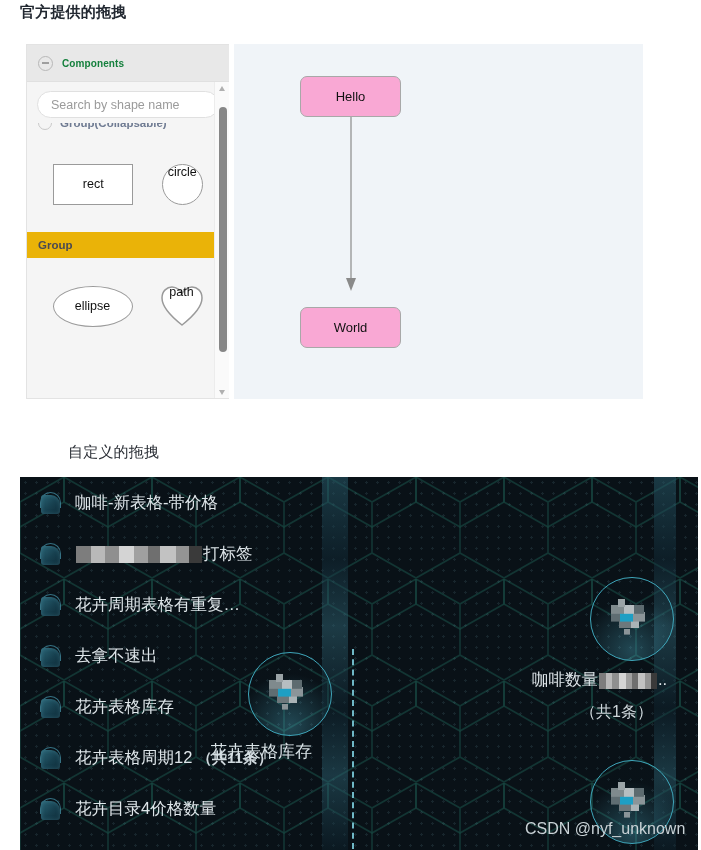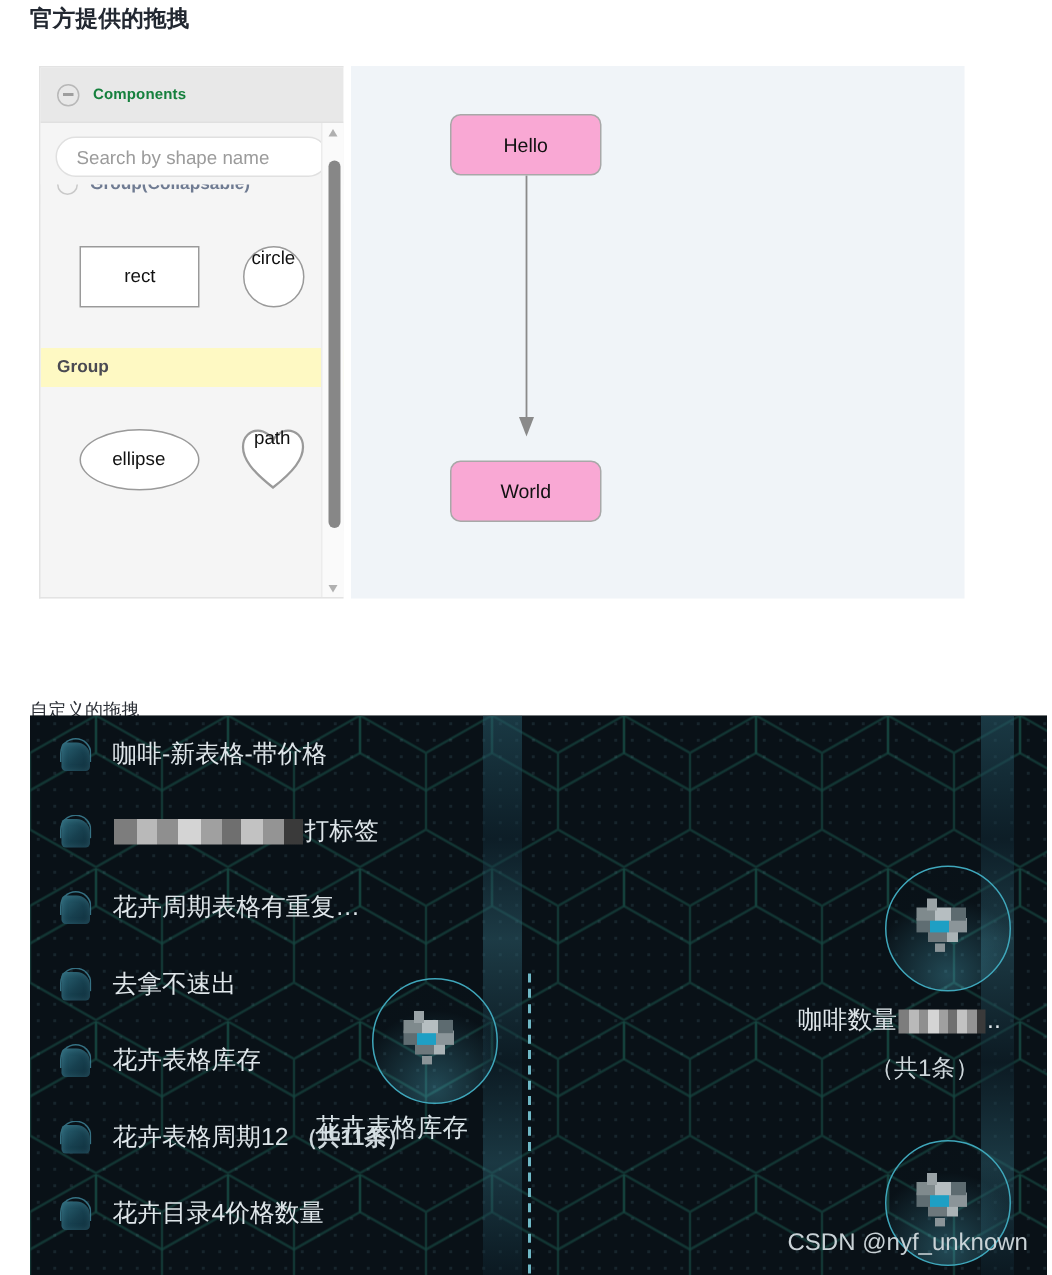--- a/index.html
+++ b/index.html
@@ -16,21 +16,21 @@
   .section-title {
     position: absolute;
     left: 20px;
     font-size: 15px;
     font-weight: bold;
     color: #222831;
     letter-spacing: 0.2px;
     white-space: nowrap;
   }
   #title-official { top: 3px; }
-  #title-custom   { top: 465px; font-weight: normal; color:#2b2f36; font-size:12px; }
+  #title-custom   { top: 443px; font-weight: normal; color:#2b2f36; font-size:15px;margin-left:48px; }
 
   
   .demo1 { position:absolute; left:26px; top:44px; width:617px; height:355px; }
 
   .components-panel {
     position:absolute; left:0; top:0; width:203px; height:355px;
     background:#f5f5f5;
     border:1px solid #e3e3e3;
     border-right:none;
     overflow:hidden;
@@ -57,21 +57,21 @@
     width:100%; height:27px; border-radius:14px;
     border:1px solid #e0e0e0; background:#fff;
     padding:0 13px; font-size:12.5px; color:#333;
     font-family:"Liberation Sans", sans-serif; outline:none;
   }
   .search-input::placeholder { color:#9b9b9b; }
 
   .stencil-scroll { position:relative; height:270px; overflow:hidden; }
 
   .group-label {
-    height:26px; background:#fef9c3;
+    height:26px; background:#eab308;
     display:flex; align-items:center; gap:8px;
     padding-left:11px;
     font-size:11.5px; font-weight:bold; color:#4a4a52;
   }
   .group-label.clipped {
     position:absolute; top:-13px; left:0; right:0;
     background:transparent; color:#6f7b92;
   }
   .group-label.clipped .ring {
     width:14px; height:14px; border-radius:50%;

